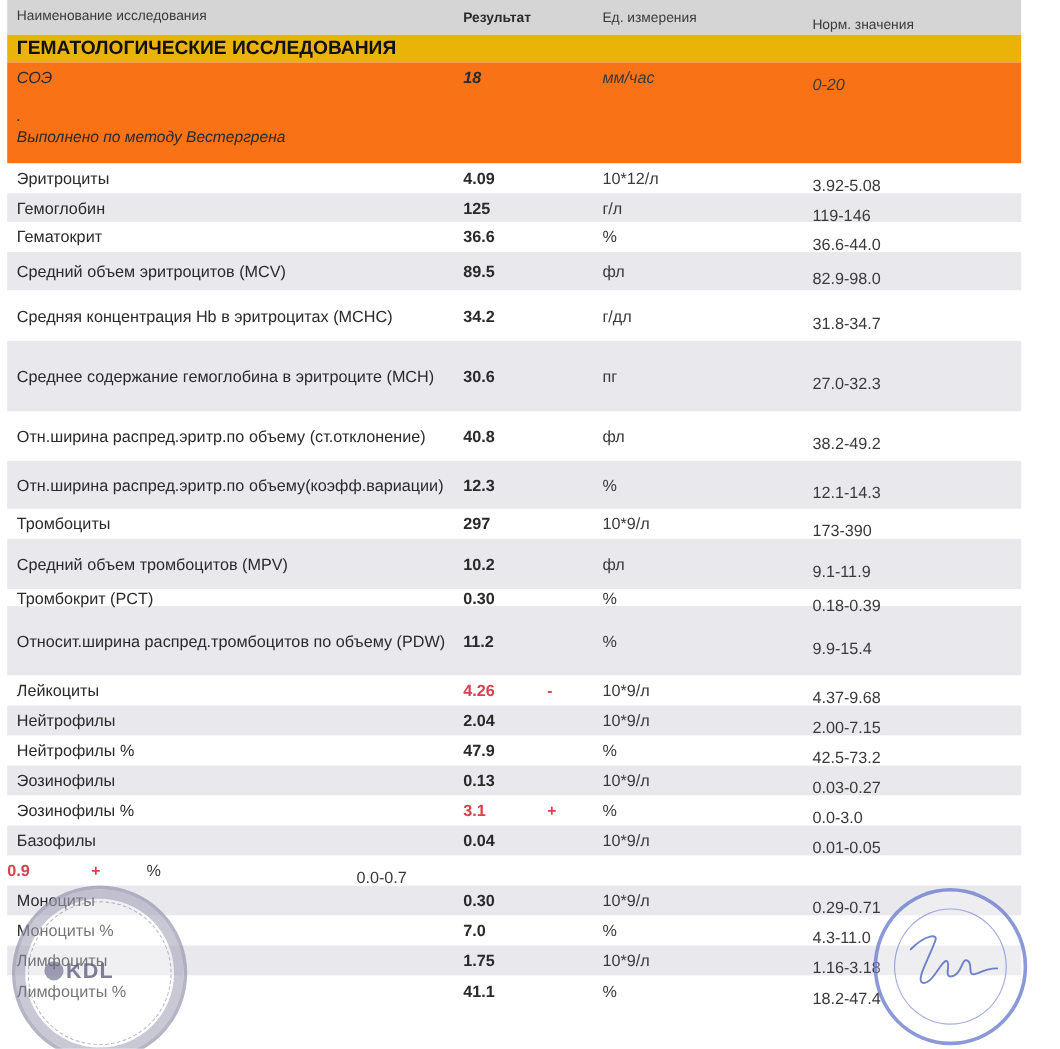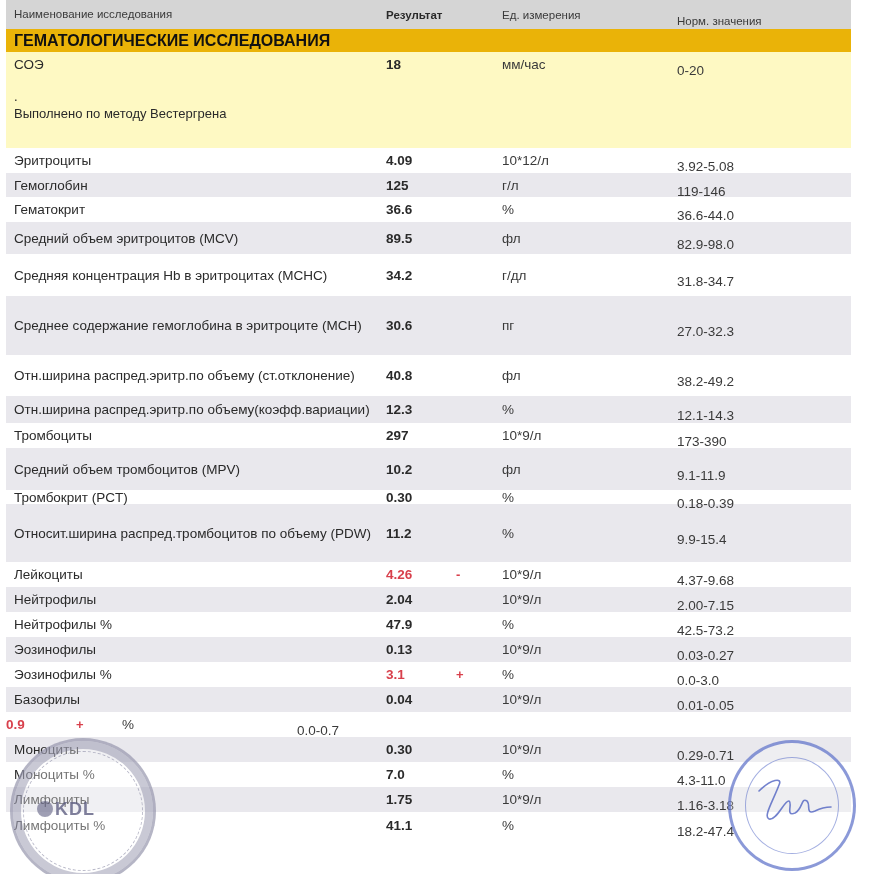--- a/index.html
+++ b/index.html
@@ -79,23 +79,24 @@
     height: 23px;
     display: flex;
     align-items: center;
     padding-left: 8px;
     font-size: 16px;
     font-weight: bold;
     color: #111;
     background: #eab308;
   }
   .soe-block {
-    background: #fef9c3;
-    height: 96px;
+    background: #f97316;
+    height: 84px;
     position: relative;
+    font-style: italic;
   }
   .soe-block .row { height: 25px; background: transparent; }
   .soe-note {
     position: absolute;
     left: 8px;
     top: 36px;
     font-size: 13px;
     line-height: 17px;
     color: #2a2a2a;
   }
@@ -231,21 +232,21 @@
         <div class="c-unit">пг</div>
         <div class="c-norm">27.0-32.3</div>
       </div>
       <div class="row white" style="height: 41px;">
         <div class="c-name">Отн.ширина распред.эритр.по объему (ст.отклонение)</div>
         <div class="c-res">40.8</div>
         <div class="c-flag"></div>
         <div class="c-unit">фл</div>
         <div class="c-norm">38.2-49.2</div>
       </div>
-      <div class="row gray" style="height: 27px;">
+      <div class="row gray" style="height: 40px;">
         <div class="c-name">Отн.ширина распред.эритр.по объему(коэфф.вариации)</div>
         <div class="c-res">12.3</div>
         <div class="c-flag"></div>
         <div class="c-unit">%</div>
         <div class="c-norm">12.1-14.3</div>
       </div>
       <div class="row white" style="height: 25px;">
         <div class="c-name">Тромбоциты</div>
         <div class="c-res">297</div>
         <div class="c-flag"></div>

